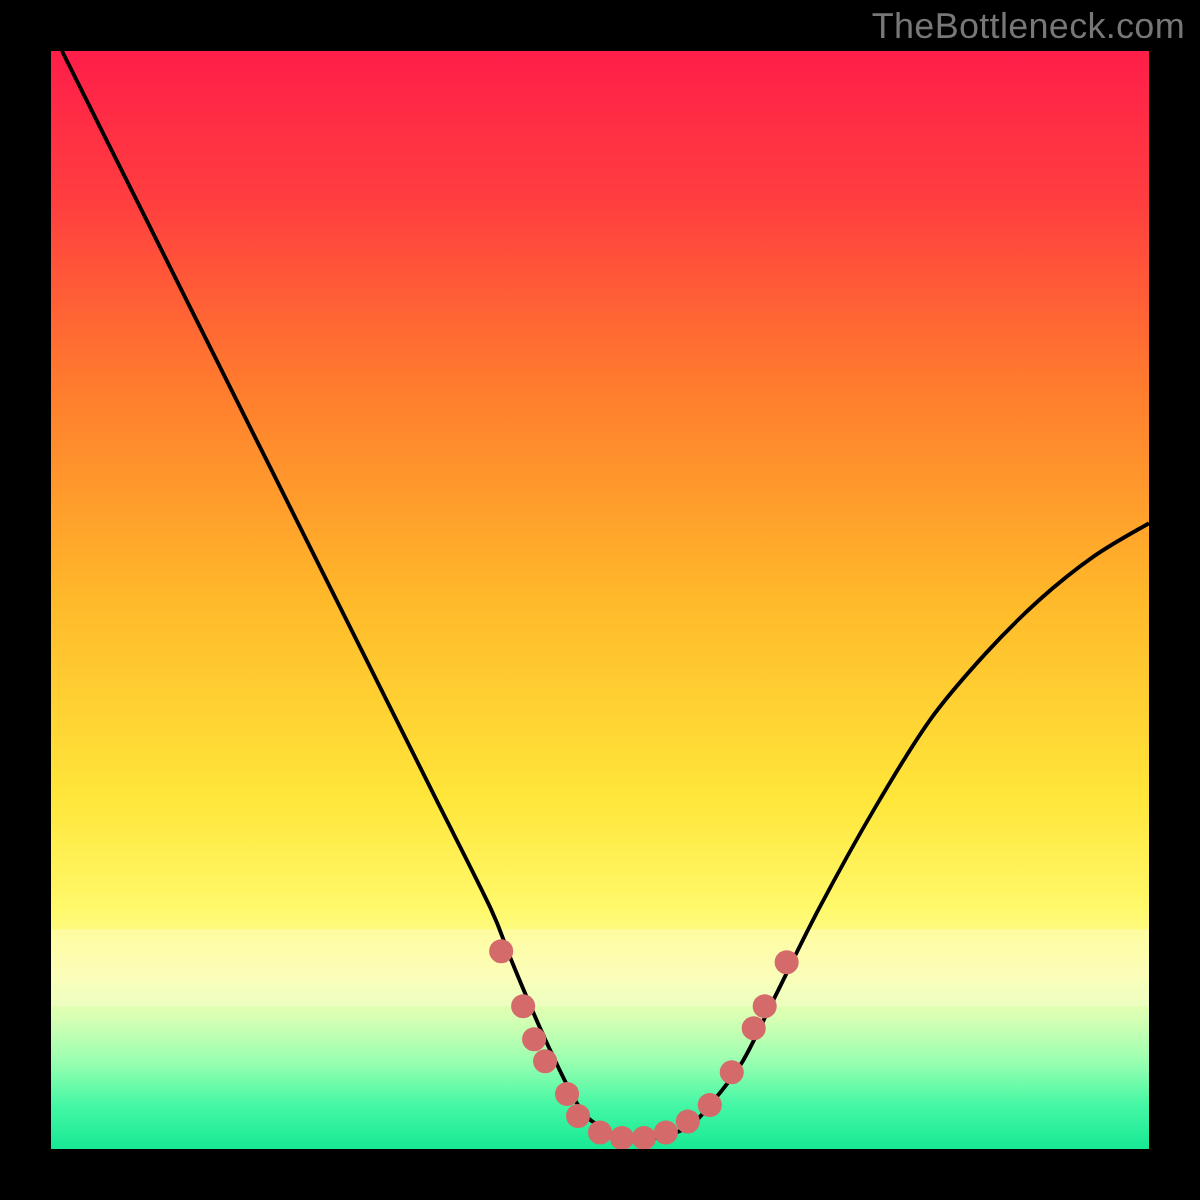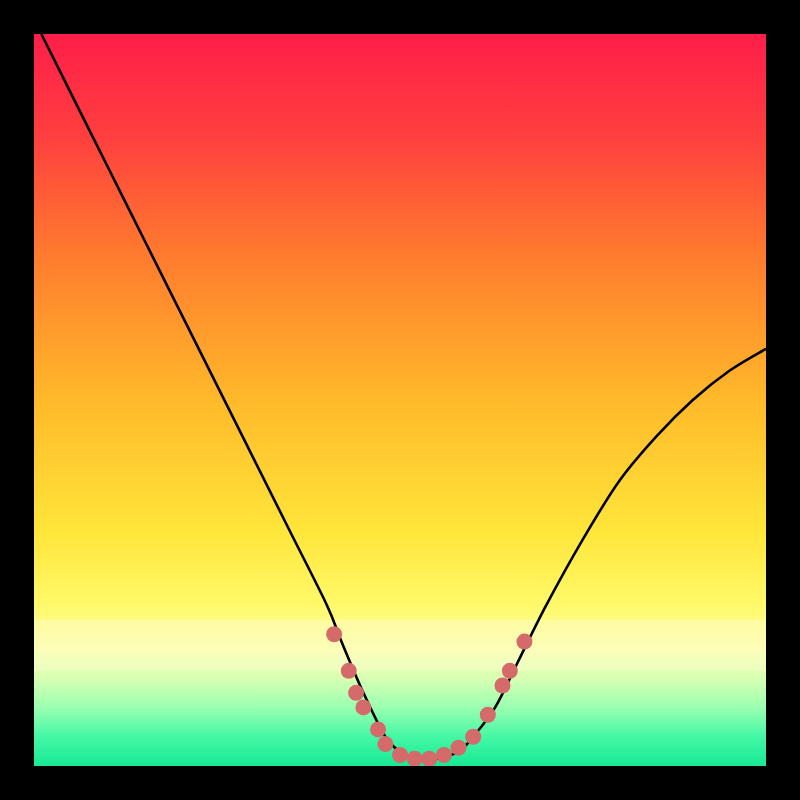--- a/index.html
+++ b/index.html
@@ -80,13 +80,14 @@
           <circle cx="424.55999999999995" cy="713.7" r="8" fill="#d56a6a"></circle>
           <circle cx="439.2" cy="702.72" r="8" fill="#d56a6a"></circle>
           <circle cx="453.84" cy="680.76" r="8" fill="#d56a6a"></circle>
           <circle cx="468.48" cy="651.48" r="8" fill="#d56a6a"></circle>
           <circle cx="475.8" cy="636.84" r="8" fill="#d56a6a"></circle>
           <circle cx="490.44000000000005" cy="607.56" r="8" fill="#d56a6a"></circle>
         </g>
     </svg>
   </div>
 
+  <div class="watermark">TheBottleneck.com</div>
 </div>
 
 </body></html>

